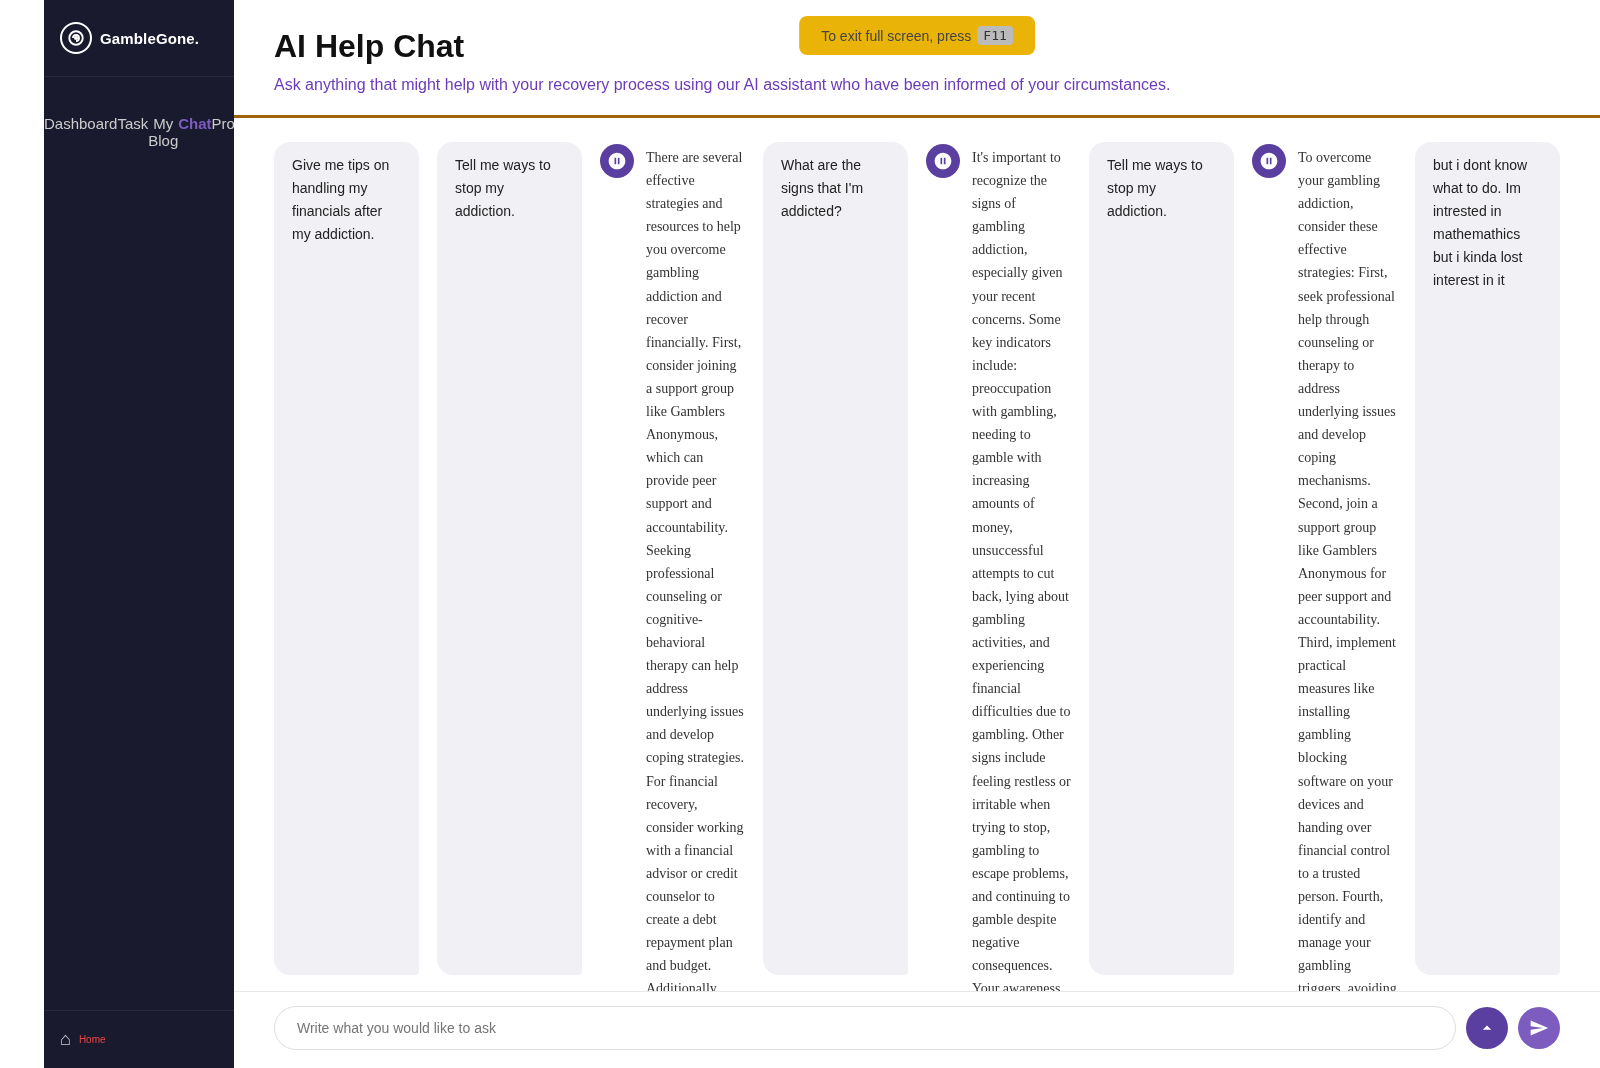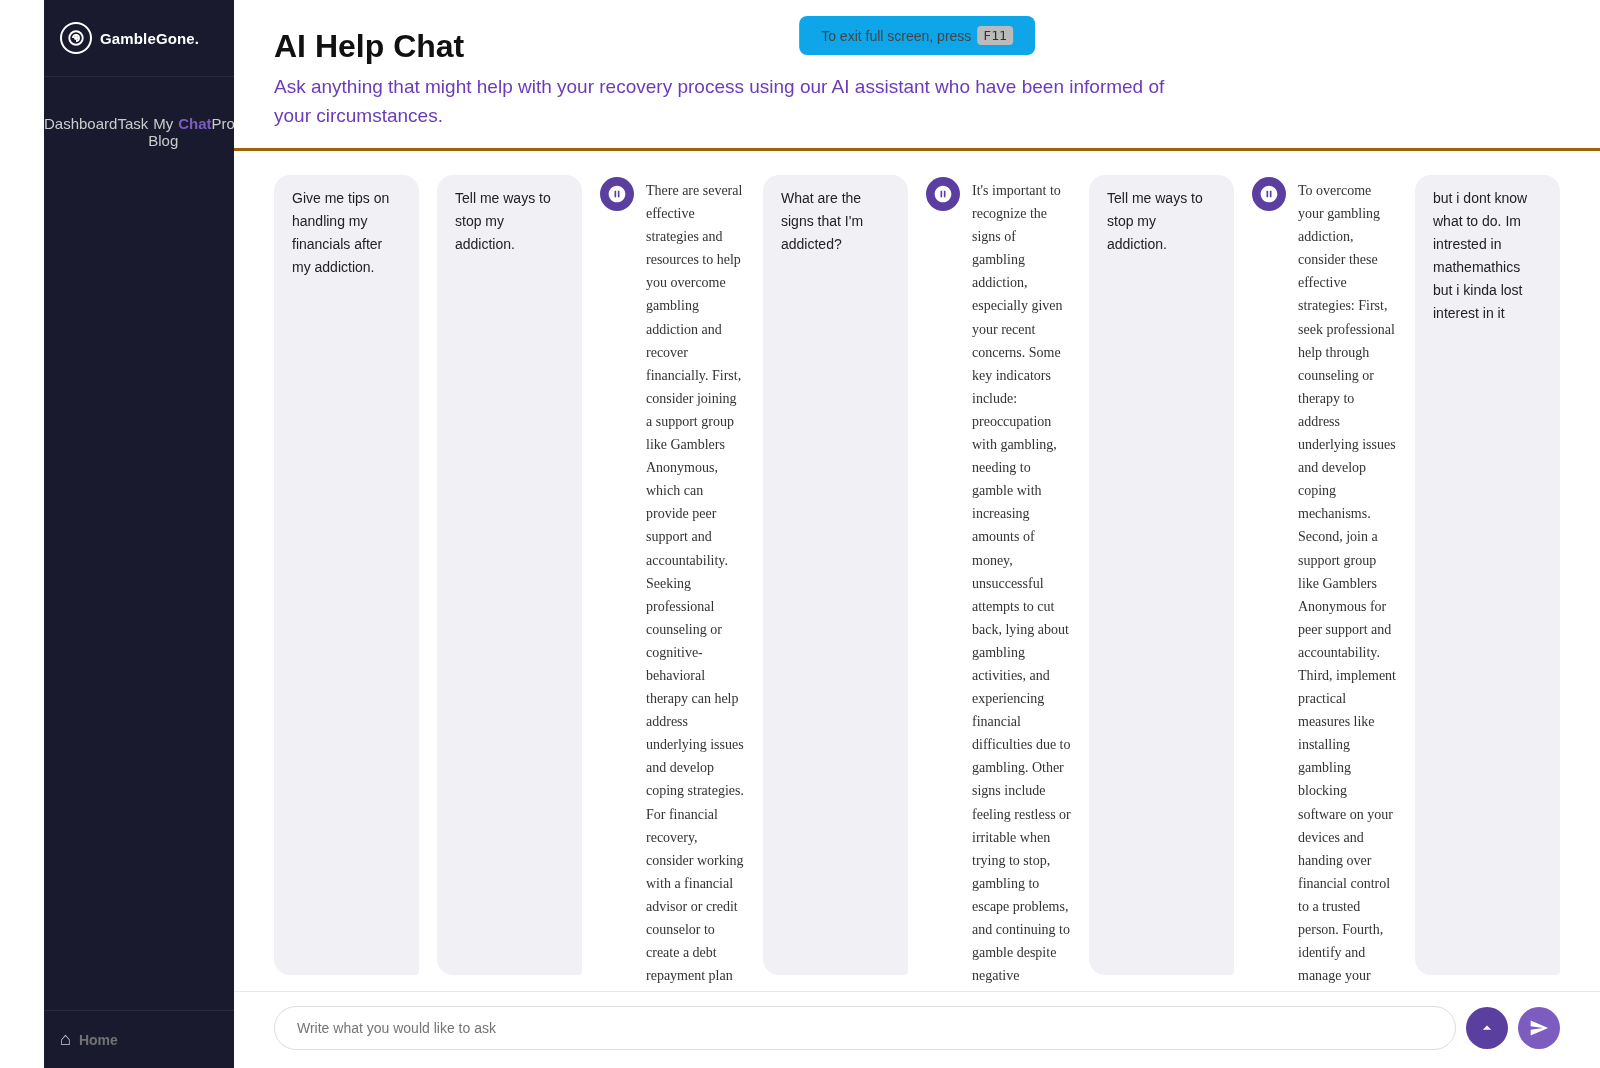--- a/index.html
+++ b/index.html
@@ -67,41 +67,41 @@
       display: flex;
       align-items: center;
       gap: 8px;
       cursor: pointer;
     }
     .sidebar-footer-icon {
       font-size: 18px;
       color: #ccc;
     }
     .sidebar-footer-label {
-      font-size: 14px;
-      color: #737373;
-      font-weight: 700;
+      font-size: 10px;
+      color: #ef4444;
+      font-weight: 400;
     }
 
     
     .main {
       flex: 1;
       display: flex;
       flex-direction: column;
       overflow: hidden;
       background: #fff;
     }
 
     
     .fullscreen-notice {
       position: absolute;
       top: 16px;
       left: 50%;
       transform: translateX(-50%);
-      background: #0ea5e9;
+      background: #eab308;
       border-radius: 8px;
       padding: 10px 22px;
       font-size: 14px;
       color: #444;
       z-index: 100;
       display: flex;
       align-items: center;
       gap: 6px;
     }
     .fullscreen-notice kbd {
@@ -119,21 +119,21 @@
       border-bottom: 3px solid #a16207;
       flex-shrink: 0;
     }
     .chat-header-title {
       font-size: 32px;
       font-weight: 800;
       color: #111;
       margin-bottom: 8px;
     }
     .chat-header-sub {
-      font-size: 19px;
+      font-size: 16px;
       color: #6c3bba;
       font-weight: 500;
       line-height: 1.5;
       max-width: 900px;
     }
 
     
     .chat-area {
       flex: 1;
       overflow-y: auto;

